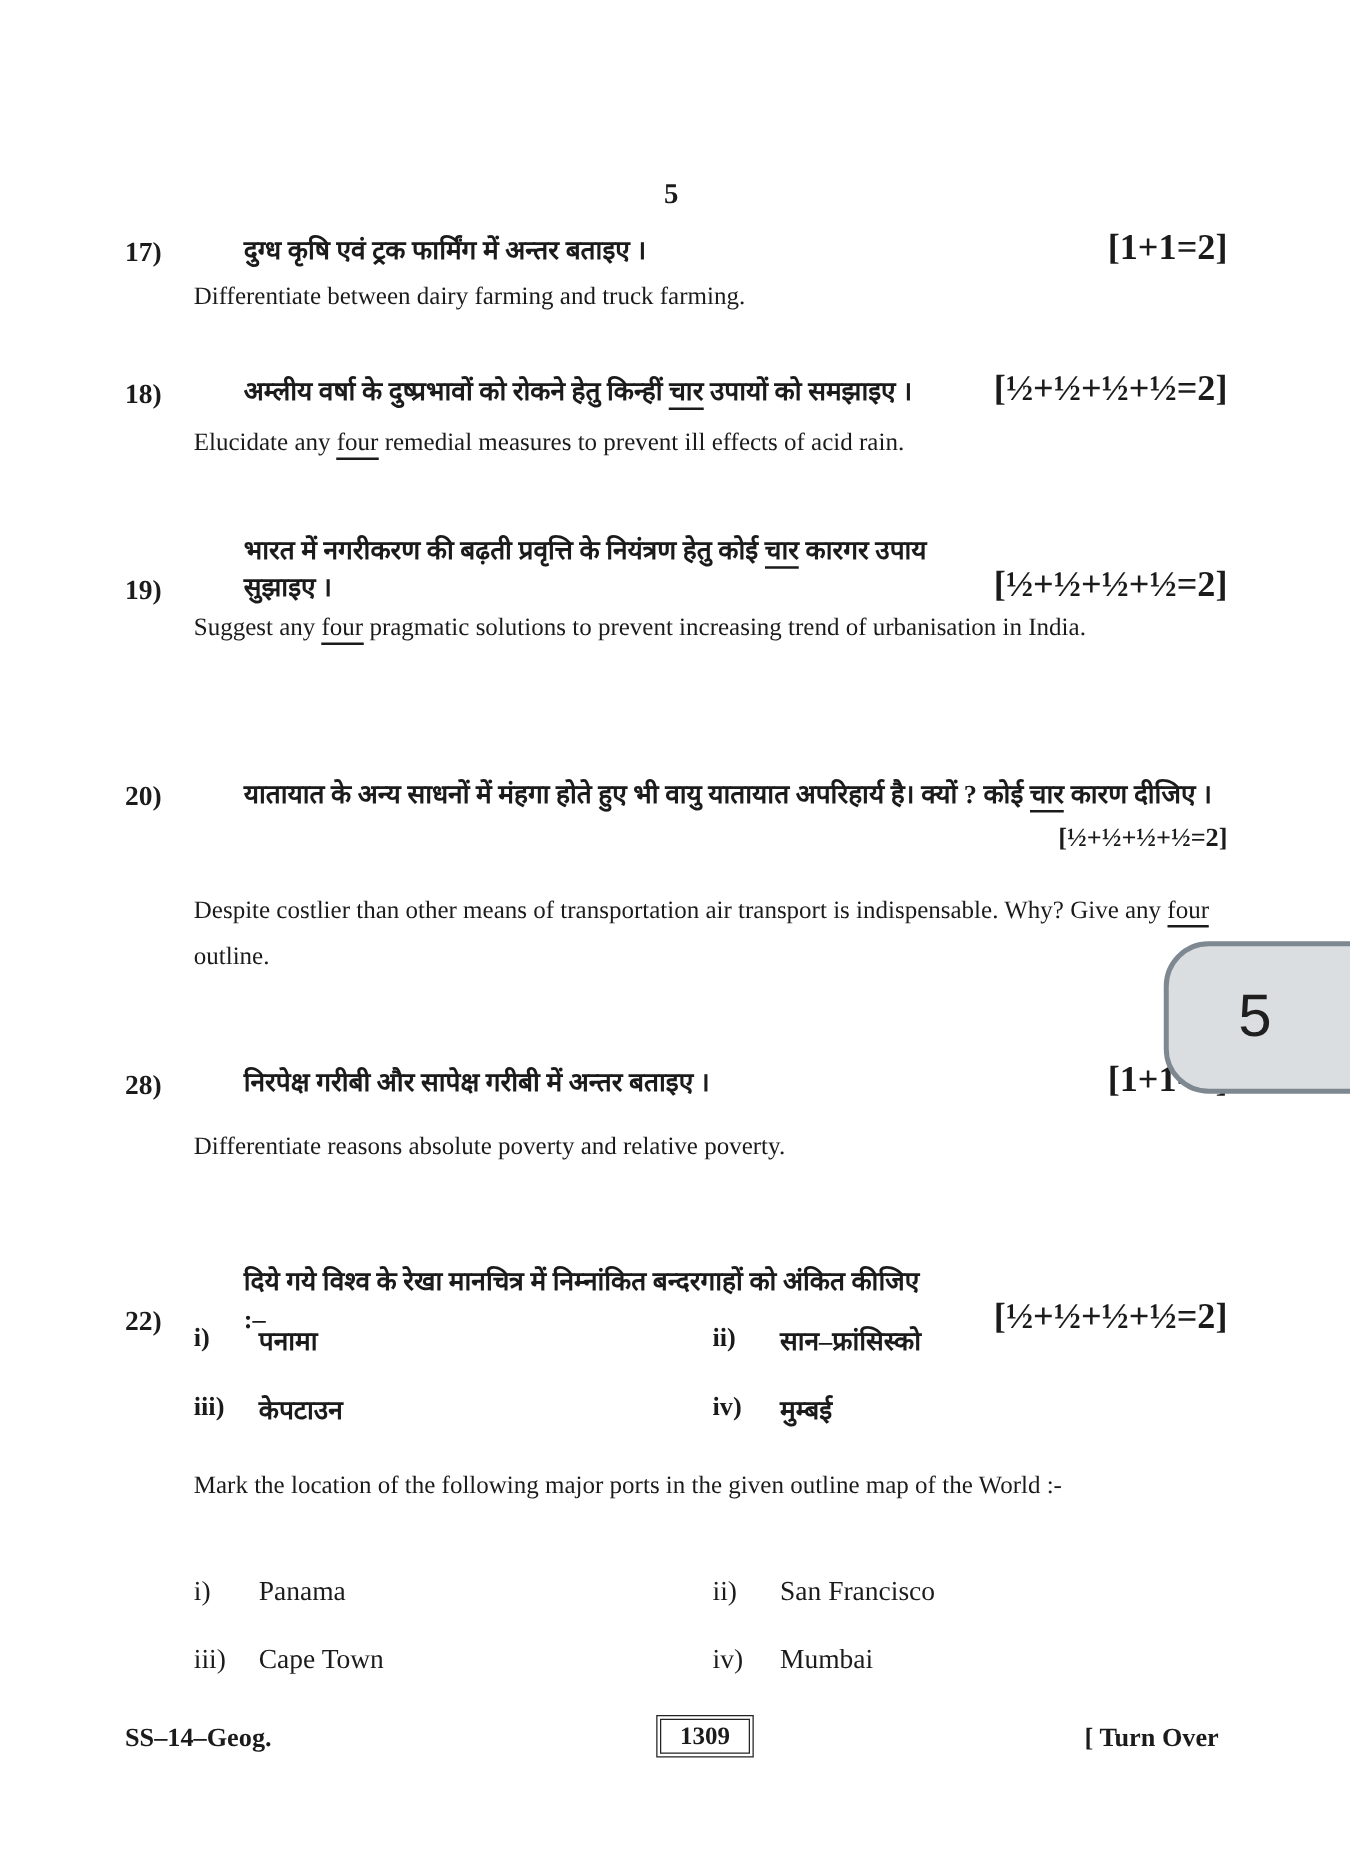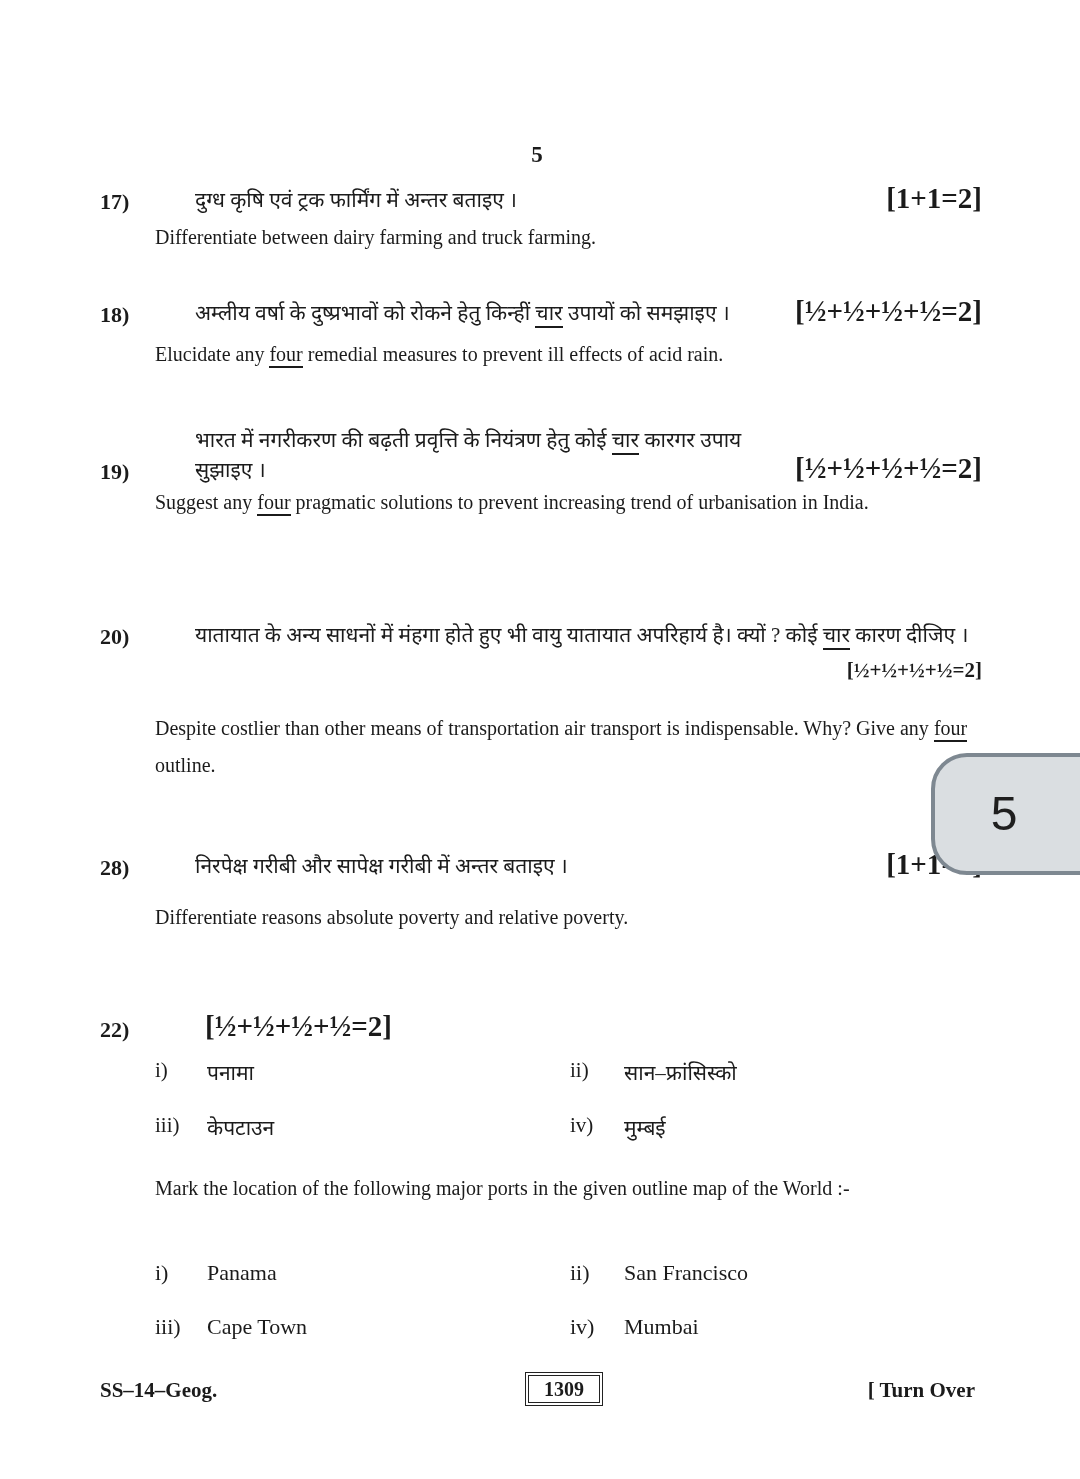--- a/index.html
+++ b/index.html
@@ -15,21 +15,21 @@
   .page-num {
     position: absolute; left: 0; top: 142px; width: 1074px;
     text-align: center; font-weight: 700; font-size: 23px;
   }
   .qrow {
     position: absolute; left: 100px; width: 882px;
     display: flex; align-items: flex-end; gap: 40px;
   }
   .qnum { flex: none; width: 55px; font-weight: 700; font-size: 22px; }
   .qtext { flex: 1 1 auto; font-size: 21px; line-height: 30px; }
-  .hindi { font-weight: 400; }
+  .hindi { font-weight: 700; }
   .marks { flex: none; font-weight: 700; font-size: 29px; white-space: nowrap; margin-left: 10px; }
   .marks-line {
     position: absolute; left: 100px; width: 882px; text-align: right;
     font-weight: 700; font-size: 21px;
   }
   .eng {
     position: absolute; left: 155px; font-size: 20px; line-height: 37px;
   }
   .u { border-bottom: 2px solid currentColor; padding-bottom: 1px; margin-top: 38px; }
   .items {
@@ -107,20 +107,21 @@
 
   <div class="qrow" style="top:848px">
     <span class="qnum">28)</span>
     <span class="qtext hindi"><span>निरपेक्ष गरीबी और सापेक्ष गरीबी में अन्तर बताइए ।</span><span class="u"></span><span></span></span>
     <span class="marks">[1+1=2]</span>
   </div>
   <div class="eng" style="top:899px"><span>Differentiate reasons absolute poverty and relative poverty.</span><span class="u"></span><span></span></div>
 
   <div class="qrow" style="top:1010px">
     <span class="qnum">22)</span>
+    <span class="qtext hindi"><span>दिये गये विश्व के रेखा मानचित्र में निम्नांकित बन्दरगाहों को अंकित कीजिए :–</span><span class="u"></span><span></span></span>
     <span class="marks">[½+½+½+½=2]</span>
   </div>
 
   <div class="items" style="top:1058px">
     <span class="hindi">i)</span>
     <span class="hindi">पनामा</span>
     <span class="hindi">ii)</span>
     <span class="hindi">सान–फ्रांसिस्को</span>
   </div>
   <div class="items" style="top:1113px">

